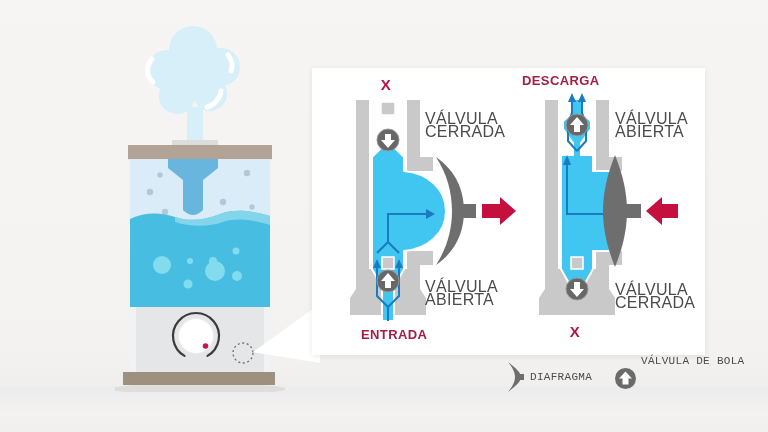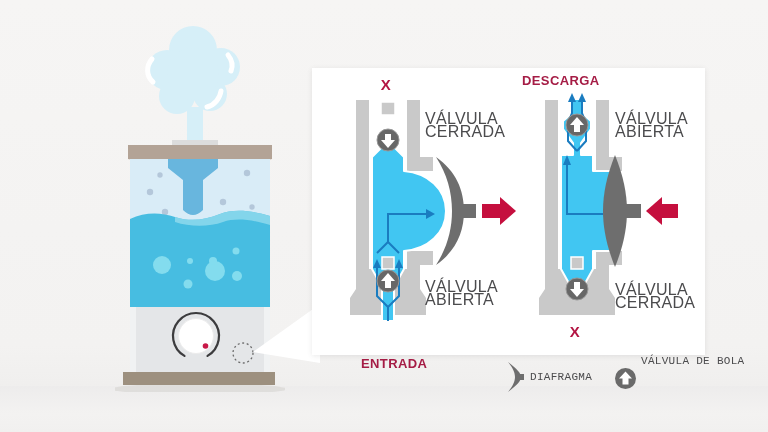--- a/index.html
+++ b/index.html
@@ -188,21 +188,21 @@
 
       <g fill="#c50f3e">
         <polygon points="123,104 107,118 123,132"></polygon>
         <rect x="123" y="111" width="16" height="14"></rect>
       </g>
     </svg>
 
     <div class="abs x-mark" style="left:62px;top:8px;">X</div>
     <div class="abs valve-label" style="left:113px;top:44px;">VÁLVULA CERRADA</div>
     <div class="abs valve-label" style="left:113px;top:212px;">VÁLVULA ABIERTA</div>
-    <div class="abs flow-label" style="left:49px;top:259px;margin-top:29px;">ENTRADA</div>
+    <div class="abs flow-label" style="left:49px;top:259px;">ENTRADA</div>
 
     <div class="abs flow-label" style="left:210px;top:5px;">DESCARGA</div>
     <div class="abs valve-label" style="left:303px;top:44px;">VÁLVULA ABIERTA</div>
     <div class="abs valve-label" style="left:303px;top:215px;">VÁLVULA CERRADA</div>
     <div class="abs x-mark" style="left:251px;top:255px;">X</div>
   </div>
 
   <svg class="abs" style="left:506px;top:361px;" width="18" height="32" viewBox="0 0 18 32">
     <path d="M2,1 C11,8 15,12 15,16 C15,20 11,24 2,31 C7,25 9,20 9,16 C9,12 7,7 2,1 Z" fill="#6e6e6e"></path>
     <rect x="13" y="13" width="5" height="6" fill="#6e6e6e"></rect>

